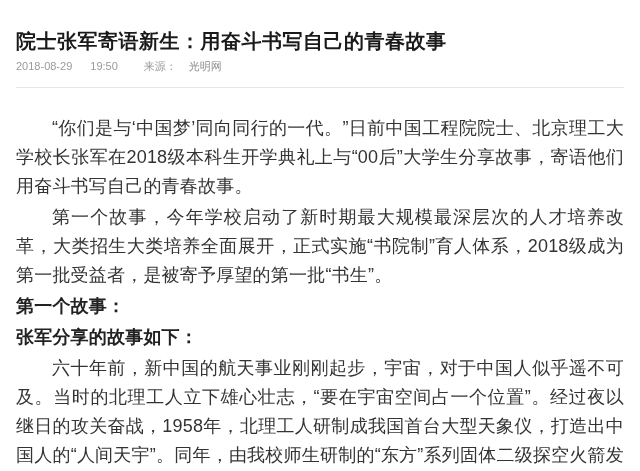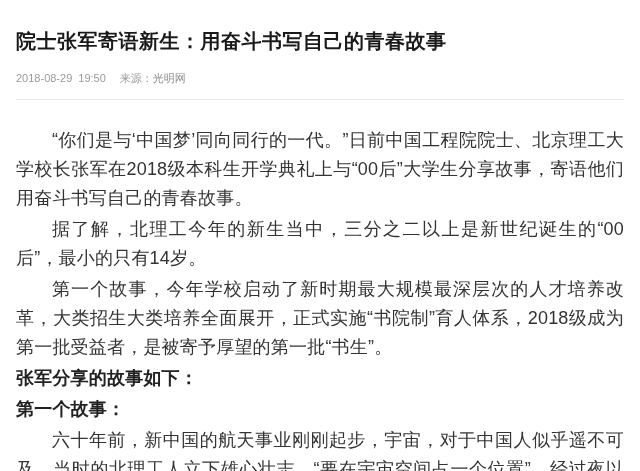--- a/index.html
+++ b/index.html
@@ -25,27 +25,27 @@
   .article-title {
     font-size: 20px;
     font-weight: bold;
     color: #1a1a1a;
     letter-spacing: 0.5px;
     line-height: 30px;
     margin: 0;
     padding-top: 26px;
   }
   .meta-row {
-    margin-top: 14px;
+    margin-top: 2px;
     font-size: 11px;
     color: #9a9a9a;
     line-height: 16px;
     display: flex;
     align-items: center;
-    gap: 0;
+    gap: 12px;
   }
   .meta-date {
     color: #9a9a9a;
   }
   .meta-time {
     color: #9a9a9a;
     margin-left: 6px;
   }
   .meta-sep {
     color: #9a9a9a;
@@ -96,20 +96,19 @@
     <span class="meta-date">2018-08-29</span>
     <span class="meta-time">19:50</span>
     <span class="meta-sep">来源：</span>
     <a class="meta-source-link" href="#">光明网</a>
   </div>
 
   <div class="divider"></div>
 
   <div class="body-wrap">
     <p class="para indent">“你们是与‘中国梦’同向同行的一代。”日前中国工程院院士、北京理工大学校长张军在2018级本科生开学典礼上与“00后”大学生分享故事，寄语他们用奋斗书写自己的青春故事。</p>
-    <p class="para indent">据了解，北理工今年的新生当中，三分之二以上是新世纪诞生的“00后”，最小的只有14岁。</p>
     <p class="para indent">第一个故事，今年学校启动了新时期最大规模最深层次的人才培养改革，大类招生大类培养全面展开，正式实施“书院制”育人体系，2018级成为第一批受益者，是被寄予厚望的第一批“书生”。</p>
+    <p class="para bold">第一个故事：</p>
     <p class="para bold">张军分享的故事如下：</p>
-    <p class="para bold">第一个故事：</p>
     <p class="para indent tight">六十年前，新中国的航天事业刚刚起步，宇宙，对于中国人似乎遥不可及。当时的北理工人立下雄心壮志，“要在宇宙空间占一个位置”。经过夜以继日的攻关奋战，1958年，北理工人研制成我国首台大型天象仪，打造出中国人的“人间天宇”。同年，由我校师生研制的“东方”系列固体二级探空火箭发射成功，开创了我国高空运载火箭研究的先河。艰苦奋斗，创业报国，北理工人创造了一系列“新中国第一”的科技成就，永载史册。</p>
   </div>
 
 </div>
 
 </body></html>

